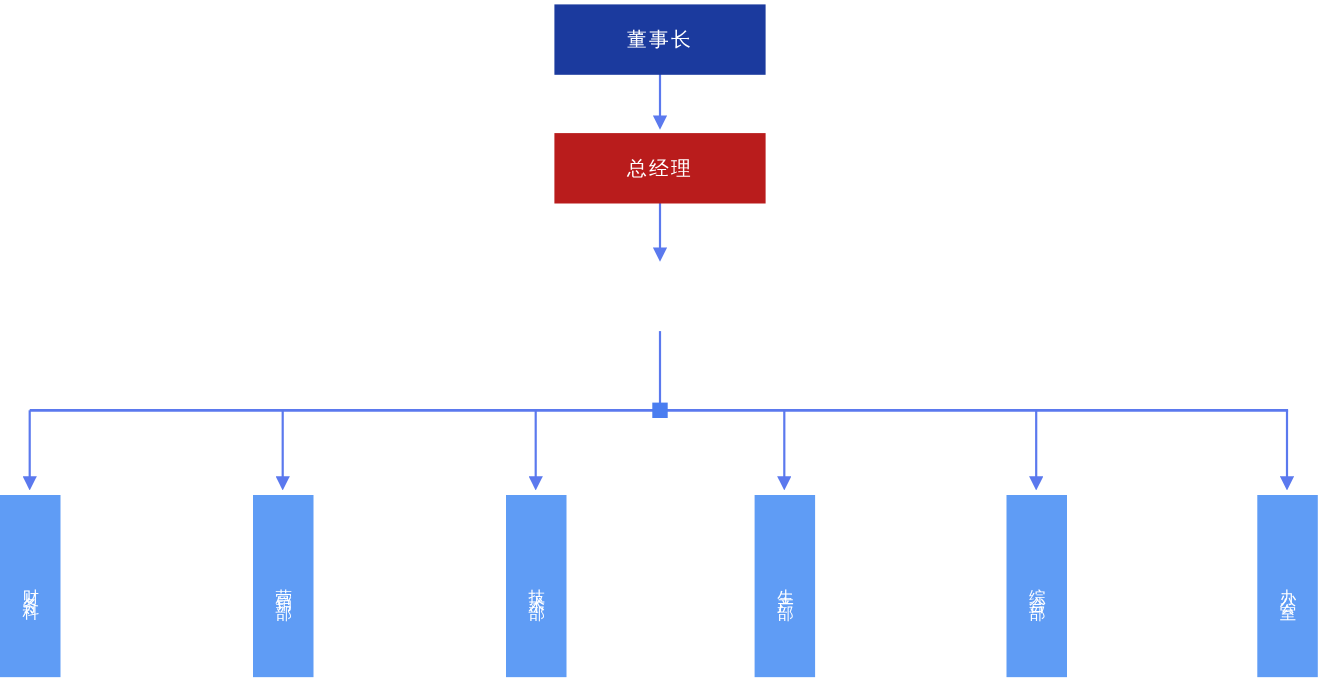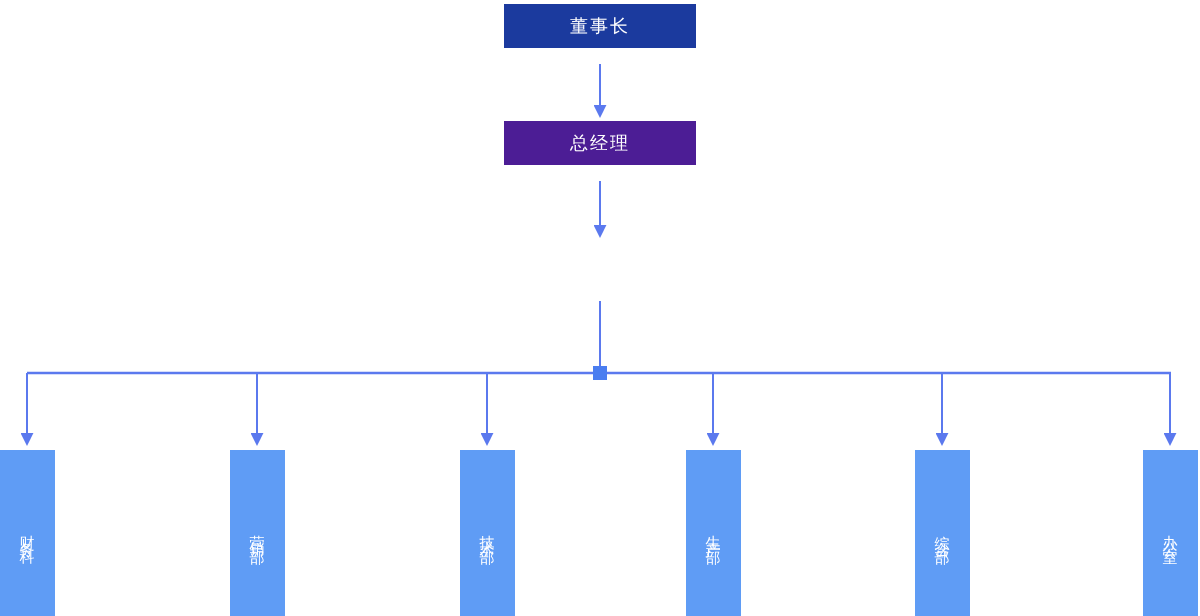--- a/index.html
+++ b/index.html
@@ -25,29 +25,29 @@
   .node {
     position: absolute;
     display: flex;
     align-items: center;
     justify-content: center;
     color: #ffffff;
   }
 
   .node-level {
     width: 192px;
-    height: 44px;
+    height: 64px;
     left: 504px;
     font-size: 18px;
     font-weight: 500;
     letter-spacing: 2px;
   }
 
   .node-chairman { top: 4px;   background: #1b3a9e; }
-  .node-gm       { top: 121px; background: #4c1d95; }
+  .node-gm       { top: 121px; background: #b91c1c; }
   .node-dgm      { top: 241px; background: #4a8ef2; }
 
   .node-dept {
     width: 55px;
     height: 166px;
     top: 450px;
     background: #5f9cf5;
     font-size: 15px;
   }
 

